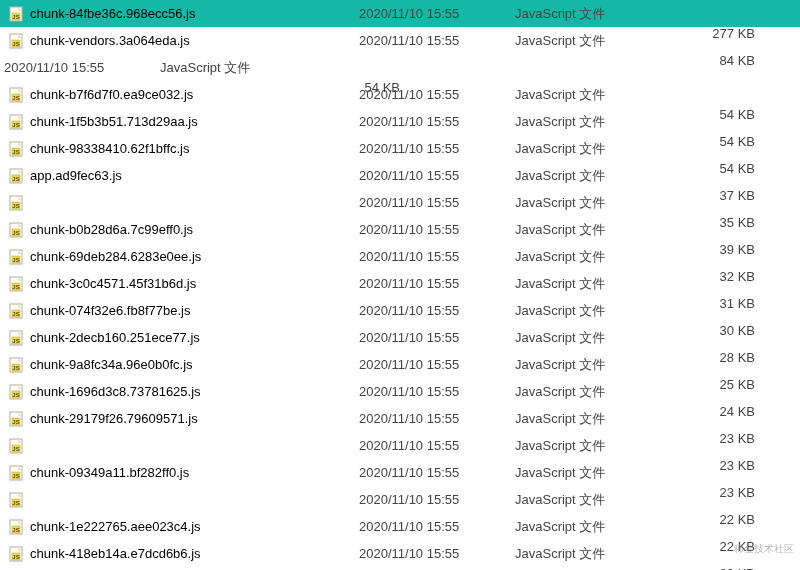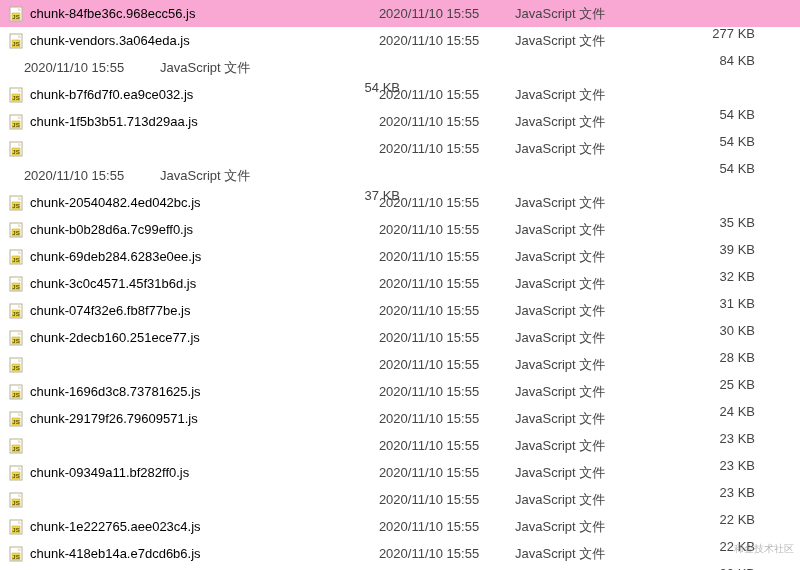--- a/index.html
+++ b/index.html
@@ -17,32 +17,31 @@
     width: 100%;
   }
   .file-row {
     display: flex;
     align-items: center;
     height: 27px;
     padding: 0 4px;
     white-space: nowrap;
   }
   .file-row.selected {
-    background: #f9a8d4;
+    background: #14b8a6;
   }
   .col-name {
     display: flex;
     align-items: center;
     width: 355px;
     padding-left: 4px;
   }
   .col-date {
     width: 140px;
     color: #444;
-    text-align: center;
   }
   .col-type {
     width: 160px;
     color: #444;
     margin-left: 16px;
   }
   .col-size {
     width: 90px;
     text-align: right;
     color: #444;
@@ -131,39 +130,48 @@
       <div class="col-size">54 KB</div>
     </div>
     <div class="file-row">
       <div class="col-name">
         <svg viewBox="0 0 16 16" class="file-icon">
           <rect x="2" y="1" width="12" height="14" fill="#fff" stroke="#b8b195" stroke-width="1"></rect>
           <polygon points="10,1 14,5 10,5" fill="#e8e4cf"></polygon>
           <rect x="4" y="7" width="8" height="7" fill="#f0db4f" stroke="#b5a82f" stroke-width="0.5"></rect>
           <text x="8" y="13" text-anchor="middle" font-size="6" font-weight="bold" fill="#5b4a00">JS</text>
         </svg>
+        <span>chunk-98338410.62f1bffc.js</span>
       </div>
       <div class="col-date">2020/11/10 15:55</div>
       <div class="col-type">JavaScript 文件</div>
       <div class="col-size">54 KB</div>
     </div>
     <div class="file-row">
+      <div class="col-name">
+        <svg viewBox="0 0 16 16" class="file-icon">
+          <rect x="2" y="1" width="12" height="14" fill="#fff" stroke="#b8b195" stroke-width="1"></rect>
+          <polygon points="10,1 14,5 10,5" fill="#e8e4cf"></polygon>
+          <rect x="4" y="7" width="8" height="7" fill="#f0db4f" stroke="#b5a82f" stroke-width="0.5"></rect>
+          <text x="8" y="13" text-anchor="middle" font-size="6" font-weight="bold" fill="#5b4a00">JS</text>
+        </svg>
+        <span>app.ad9fec63.js</span>
+      </div>
       <div class="col-date">2020/11/10 15:55</div>
       <div class="col-type">JavaScript 文件</div>
       <div class="col-size">37 KB</div>
     </div>
     <div class="file-row">
       <div class="col-name">
         <svg viewBox="0 0 16 16" class="file-icon">
           <rect x="2" y="1" width="12" height="14" fill="#fff" stroke="#b8b195" stroke-width="1"></rect>
           <polygon points="10,1 14,5 10,5" fill="#e8e4cf"></polygon>
           <rect x="4" y="7" width="8" height="7" fill="#f0db4f" stroke="#b5a82f" stroke-width="0.5"></rect>
           <text x="8" y="13" text-anchor="middle" font-size="6" font-weight="bold" fill="#5b4a00">JS</text>
         </svg>
-        <span>chunk-20540482.4ed042bc.js</span>
       </div>
       <div class="col-date">2020/11/10 15:55</div>
       <div class="col-type">JavaScript 文件</div>
       <div class="col-size">35 KB</div>
     </div>
     <div class="file-row">
       <div class="col-name">
         <svg viewBox="0 0 16 16" class="file-icon">
           <rect x="2" y="1" width="12" height="14" fill="#fff" stroke="#b8b195" stroke-width="1"></rect>
           <polygon points="10,1 14,5 10,5" fill="#e8e4cf"></polygon>
@@ -233,20 +241,21 @@
       <div class="col-size">28 KB</div>
     </div>
     <div class="file-row">
       <div class="col-name">
         <svg viewBox="0 0 16 16" class="file-icon">
           <rect x="2" y="1" width="12" height="14" fill="#fff" stroke="#b8b195" stroke-width="1"></rect>
           <polygon points="10,1 14,5 10,5" fill="#e8e4cf"></polygon>
           <rect x="4" y="7" width="8" height="7" fill="#f0db4f" stroke="#b5a82f" stroke-width="0.5"></rect>
           <text x="8" y="13" text-anchor="middle" font-size="6" font-weight="bold" fill="#5b4a00">JS</text>
         </svg>
+        <span>chunk-9a8fc34a.96e0b0fc.js</span>
       </div>
       <div class="col-date">2020/11/10 15:55</div>
       <div class="col-type">JavaScript 文件</div>
       <div class="col-size">25 KB</div>
     </div>
     <div class="file-row">
       <div class="col-name">
         <svg viewBox="0 0 16 16" class="file-icon">
           <rect x="2" y="1" width="12" height="14" fill="#fff" stroke="#b8b195" stroke-width="1"></rect>
           <polygon points="10,1 14,5 10,5" fill="#e8e4cf"></polygon>

